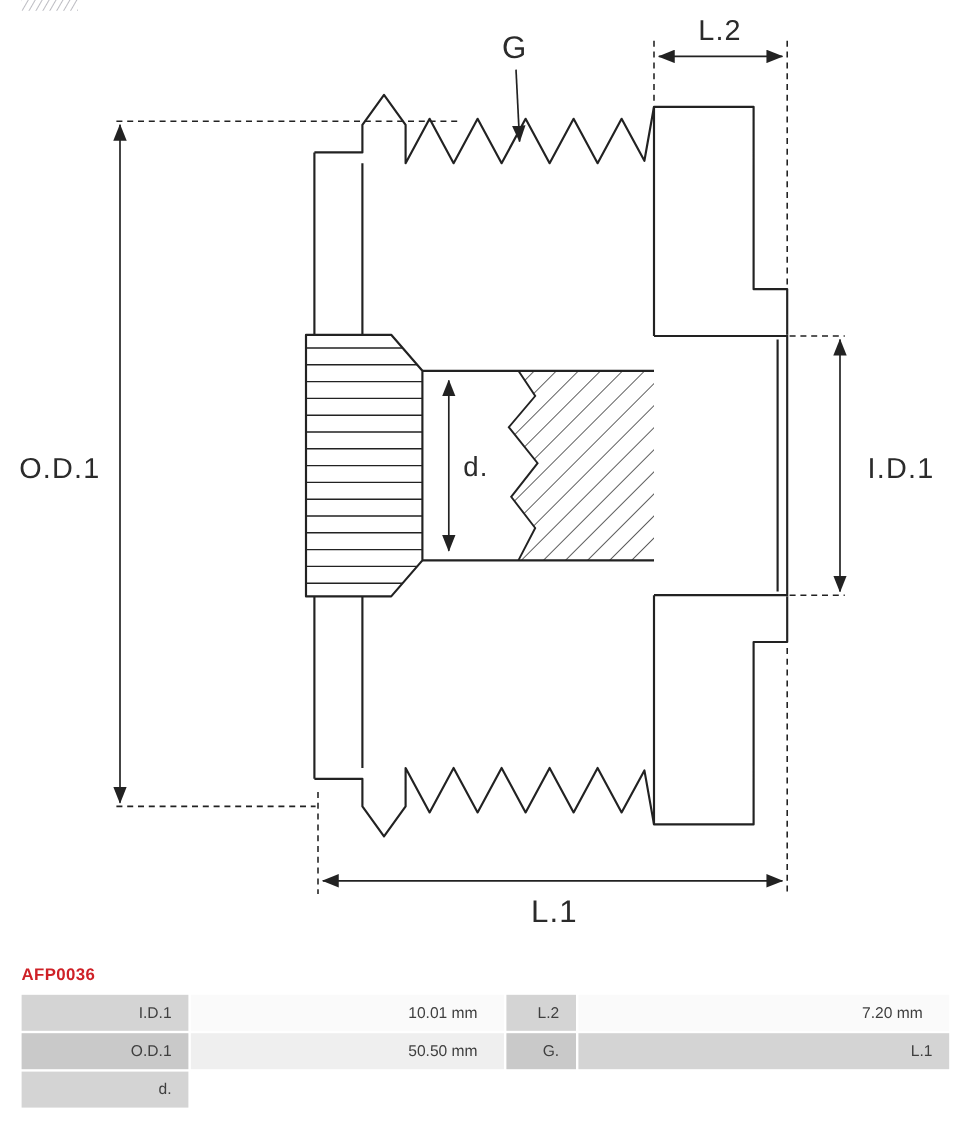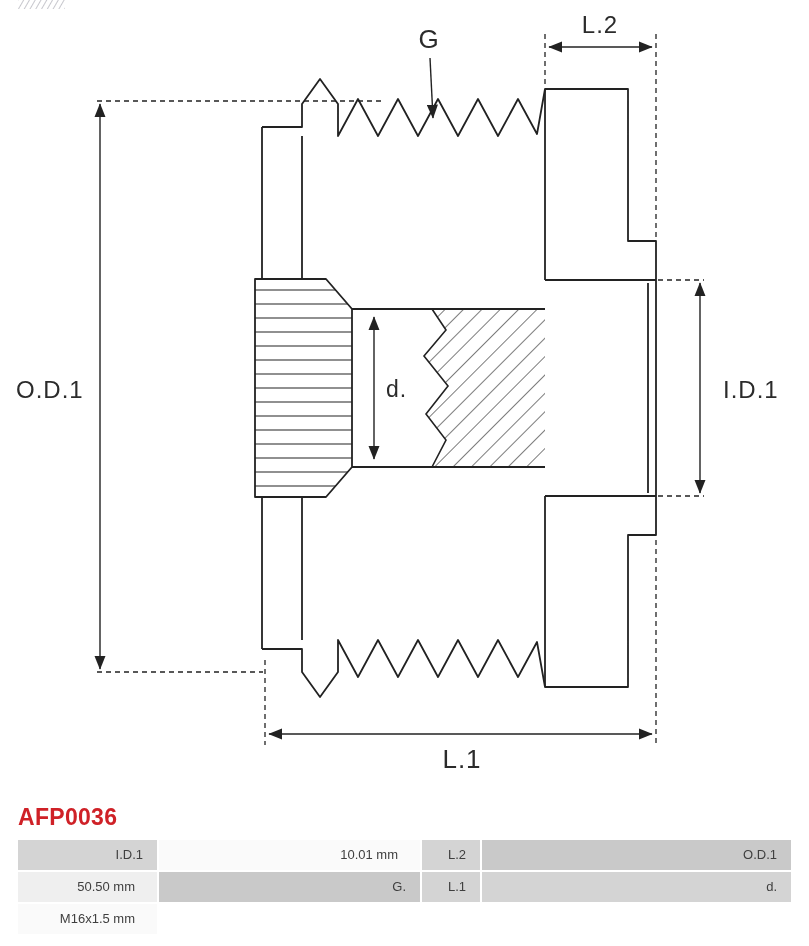--- a/index.html
+++ b/index.html
@@ -1,19 +1,19 @@
 <!DOCTYPE html>
 <html><head>
 <meta charset="utf-8">
 <style>
   html,body{margin:0;padding:0;background:#ffffff;}
   .page{width:809px;height:946px;overflow:hidden;background:#fff;font-family:"Liberation Sans",sans-serif;}
   svg{display:block;}
   svg text{font-family:"Liberation Sans",sans-serif;fill:#2b2b2b;letter-spacing:1px;}
-  .part-number{margin:14px 0 9px 18px;color:#cf2127;font-weight:700;font-size:23px;letter-spacing:.3px;}
+  .part-number{margin:14px 0 9px 18px;color:#cf2127;font-weight:700;font-size:14px;letter-spacing:.3px;}
   .spec-table{display:grid;grid-template-columns:139px 261px 58px 1fr;gap:2px;width:773px;margin:0 18px;font-size:13px;color:#3f3f3f;}
   .cell{height:30px;line-height:30px;text-align:right;box-sizing:border-box;}
   .lbl{padding-right:14px;}
   .val{padding-right:22px;}
   .rowa.lbl{background:#d4d4d4;}
   .rowa.val{background:#fafafa;}
   .rowb.lbl{background:#c9c9c9;}
   .rowb.val{background:#efefef;}
 </style>
 </head>
@@ -106,23 +106,23 @@
     </g>
   </svg>
 
   <div class="part-number">AFP0036</div>
 
   <div class="spec-table">
 
     <div class="cell lbl rowa">I.D.1</div>
     <div class="cell val rowa">10.01 mm</div>
     <div class="cell lbl rowa">L.2</div>
+    <div class="cell val rowa">7.20 mm</div>
 
     <div class="cell lbl rowb">O.D.1</div>
     <div class="cell val rowb">50.50 mm</div>
     <div class="cell lbl rowb">G.</div>
 
     <div class="cell lbl rowa">L.1</div>
     <div class="cell lbl rowa">d.</div>
-    <div class="cell val rowa">M16x1.5 mm</div>
   </div>
 
 </div>
 
 </body></html>

